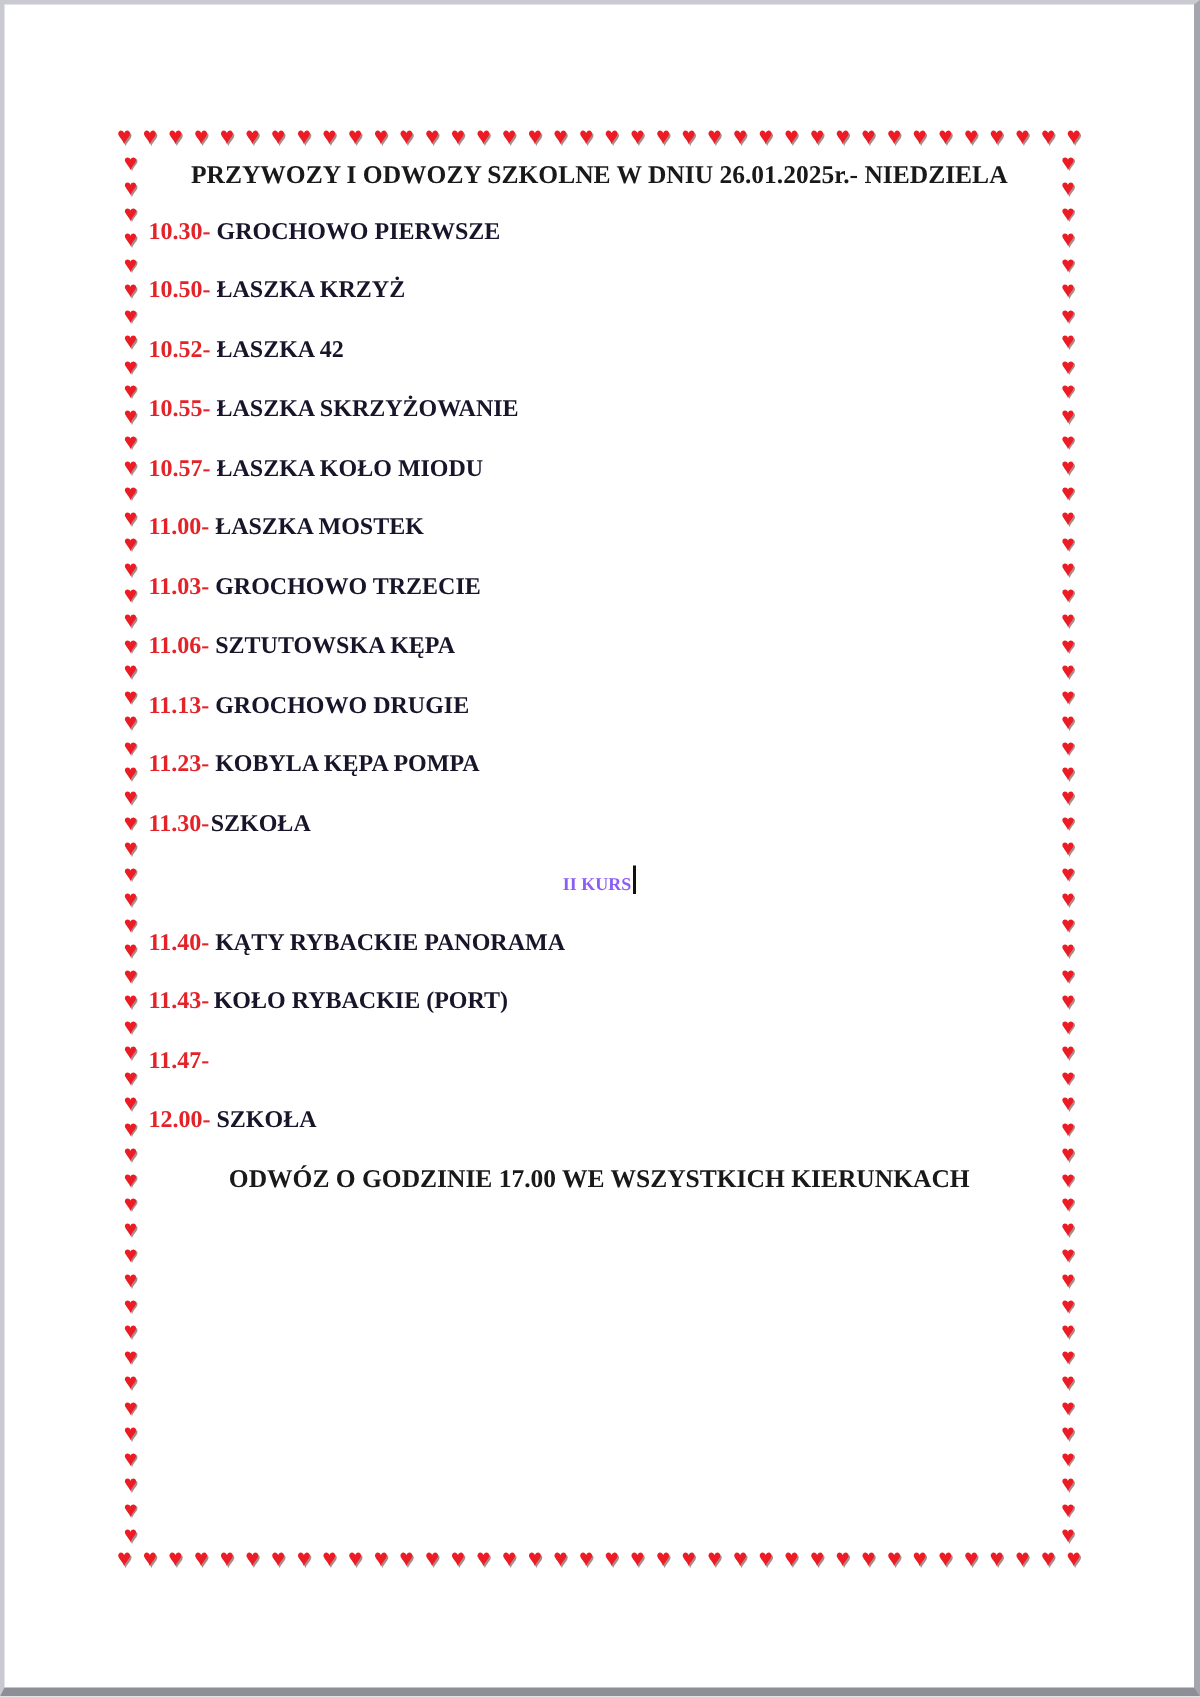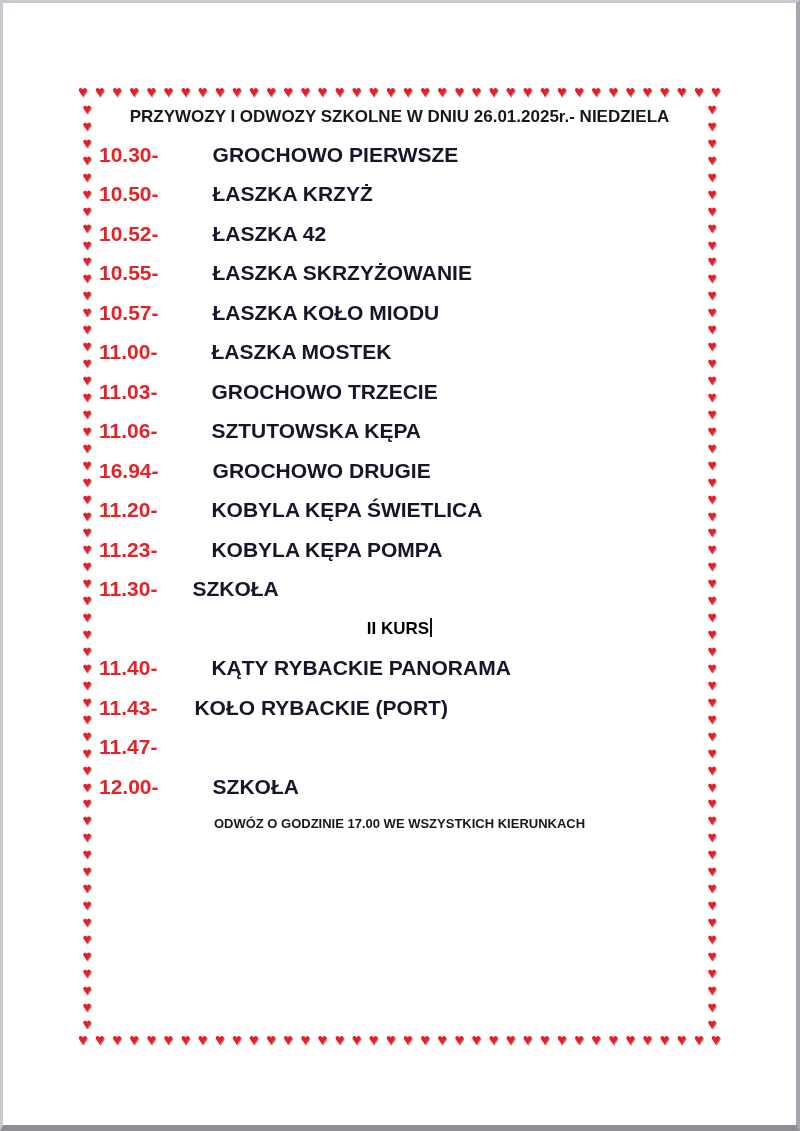--- a/index.html
+++ b/index.html
@@ -26,62 +26,62 @@
   .hearts.top{left:75px;right:75px;top:80px;height:18px;font-size:16px;line-height:18px;justify-content:space-between;}
   .hearts.bottom{left:75px;right:75px;top:1028px;height:18px;font-size:16px;line-height:18px;justify-content:space-between;}
   .hearts.left,.hearts.right{top:98px;height:930px;width:18px;flex-direction:column;justify-content:space-between;align-items:center;font-size:15px;line-height:15px;}
   .hearts.left{left:75px;}
   .hearts.right{right:75px;}
   
   .content{
     position:absolute;
     left:96px;right:96px;top:98px;height:933px;
     font-weight:bold;
+    font-family:Liberation Serif, serif;
   }
   .title{
     margin-top:6px;
     font-size:17px;
     color:#191919;
     text-align:center;
     white-space:nowrap;
   }
   .kurs-heading{
     height:38px;line-height:38px;
     font-size:17px;
     color:#191919;
     text-align:center;
   }
   .kurs2-heading{
     height:39.5px;line-height:39.5px;
-    font-size:17px;
-    color:#000000;
+    font-size:12px;
+    color:#8b5cf6;
     text-align:center;
   }
   .rows{margin-top:8px;}
   .row{
     height:39.5px;
     display:flex;
     align-items:center;
-    font-size:21px;
-    gap:34px;
+    font-size:16px;
   }
   .row .time{color:#e42329;}
-  .row .place{color:#18152a;margin-left:20px;}
+  .row .place{color:#18152a;margin-left:4px;}
   .row.gtight .place{margin-left:3px;}
   .row.gnone .place{margin-left:1px;}
   .caret{
     display:inline-block;
     width:2px;height:19px;
     background:#111;
     vertical-align:-3px;
     margin-left:1px;
   }
   .footer{
     margin-top:9px;
-    font-size:13px;
+    font-size:17px;
     color:#191919;
     text-align:center;
     white-space:nowrap;
   }
 </style>
 </head>
 <body>
 
 <div class="page">
 
@@ -311,26 +311,22 @@
         </div>
         <div class="row">
           <span class="time">11.03-</span>
           <span class="place">GROCHOWO TRZECIE</span>
         </div>
         <div class="row">
           <span class="time">11.06-</span>
           <span class="place">SZTUTOWSKA KĘPA</span>
         </div>
         <div class="row">
-          <span class="time">16.94-</span>
+          <span class="time">11.13-</span>
           <span class="place">GROCHOWO DRUGIE</span>
-        </div>
-        <div class="row">
-          <span class="time">11.20-</span>
-          <span class="place">KOBYLA KĘPA ŚWIETLICA</span>
         </div>
         <div class="row">
           <span class="time">11.23-</span>
           <span class="place">KOBYLA KĘPA POMPA</span>
         </div>
         <div class="row gnone">
           <span class="time">11.30-</span>
           <span class="place">SZKOŁA</span>
         </div>
       </div>

